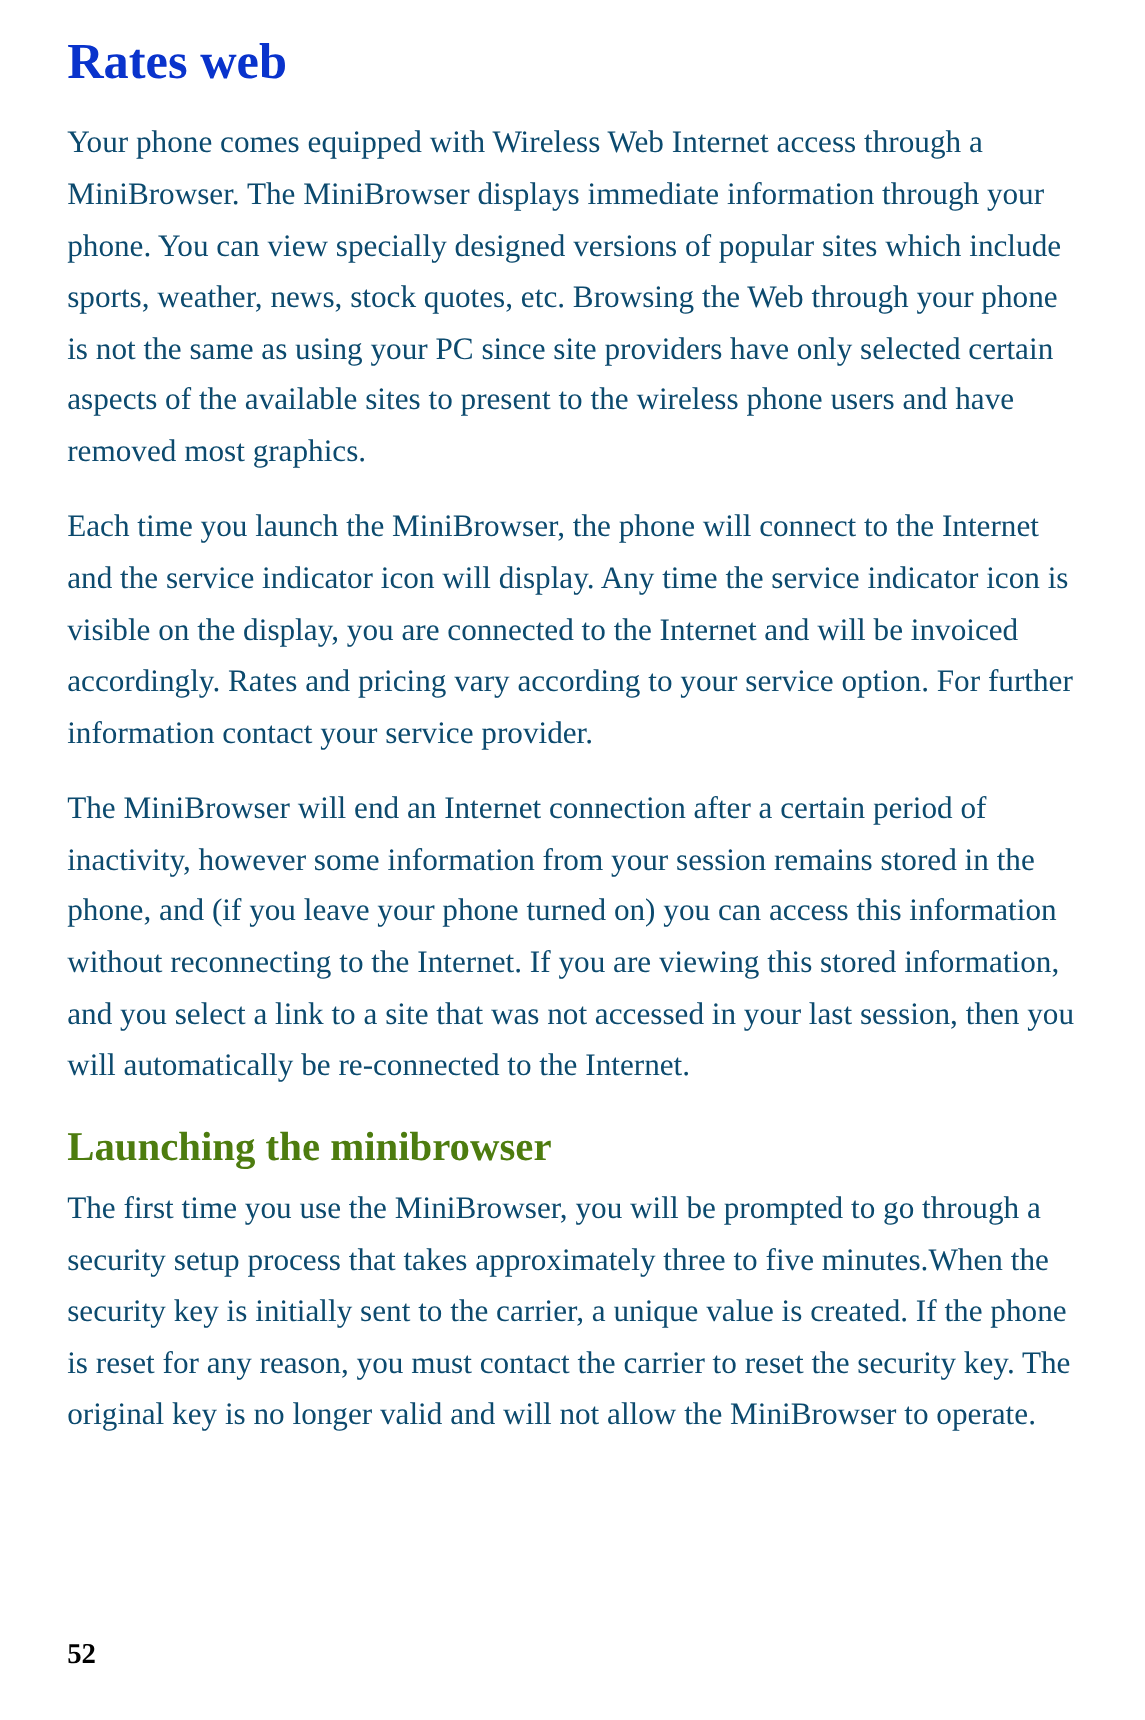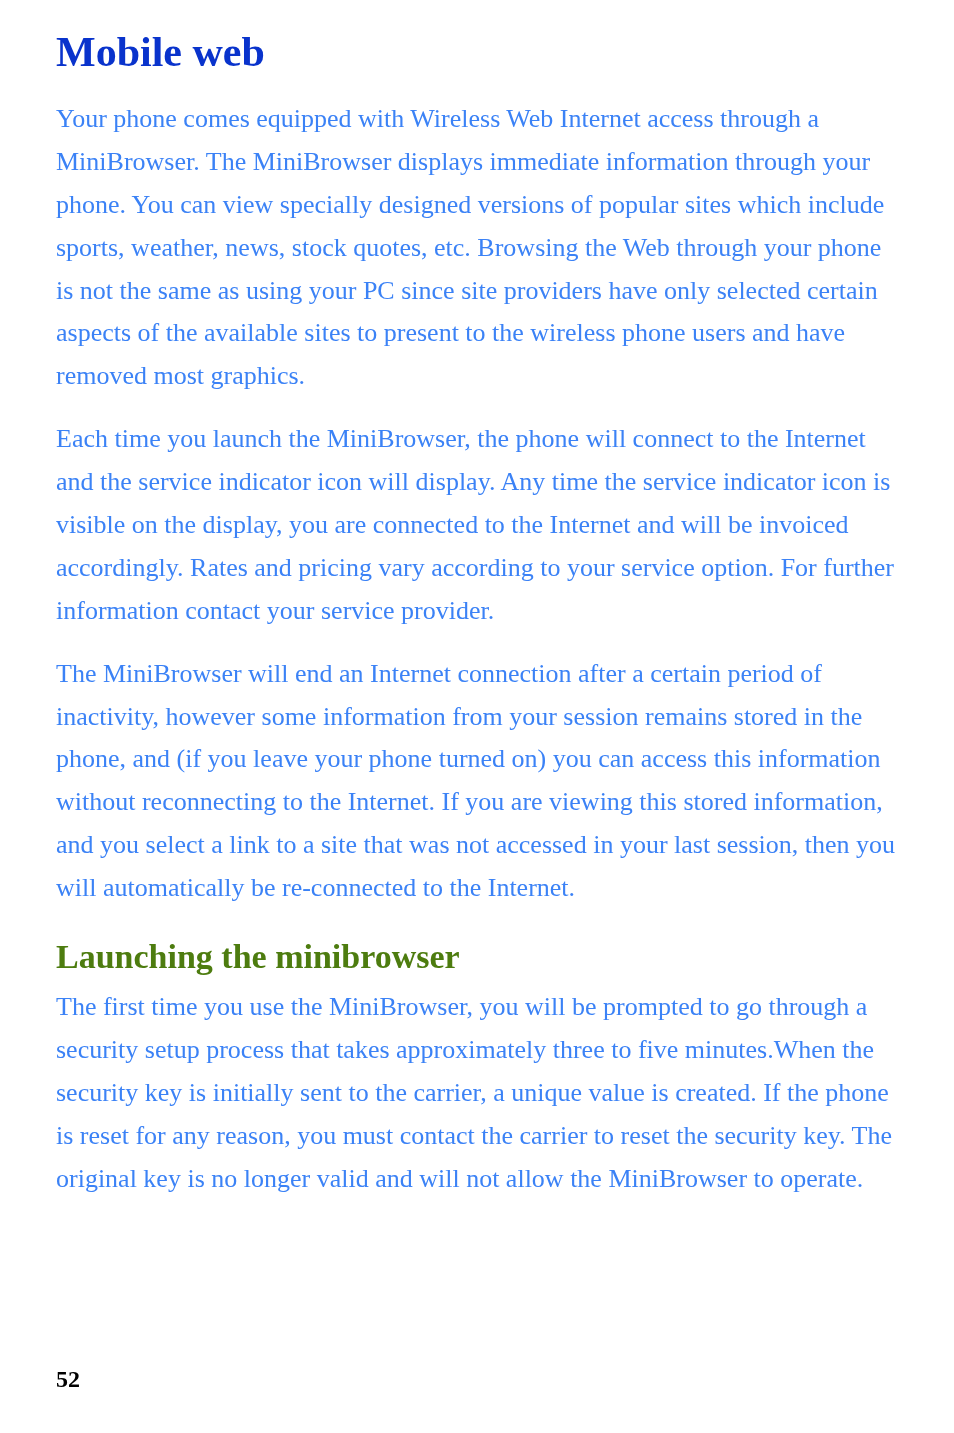--- a/index.html
+++ b/index.html
@@ -16,21 +16,21 @@
       position: relative;
     }
     .page-title {
       color: #0933cc;
       font-size: 42px;
       font-weight: bold;
       margin-bottom: 22px;
       font-family: Georgia, 'Times New Roman', serif;
     }
     .body-paragraph {
-      color: #3b82f6;
+      color: #0c4a6e;
       font-size: 26px;
       line-height: 1.65;
       margin-bottom: 20px;
       font-family: 'ITC Garamond', Georgia, serif;
       font-weight: 400;
       text-align: left;
       font-stretch: condensed;
     }
     .section-heading {
       color: #4d7c0f;
@@ -47,21 +47,21 @@
       font-size: 24px;
       font-weight: bold;
       font-family: Georgia, 'Times New Roman', serif;
       color: #000000;
       margin-top: 20px;
     }
   </style>
 </head>
 <body>
 
-<h1 class="page-title">Mobile web</h1>
+<h1 class="page-title">Rates web</h1>
 
 <p class="body-paragraph">Your phone comes equipped with Wireless Web Internet access through a MiniBrowser. The MiniBrowser displays immediate information through your phone. You can view specially designed versions of popular sites which include sports, weather, news, stock quotes, etc. Browsing the Web through your phone is not the same as using your PC since site providers have only selected certain aspects of the available sites to present to the wireless phone users and have removed most graphics.</p>
 
 <p class="body-paragraph">Each time you launch the MiniBrowser, the phone will connect to the Internet and the service indicator icon will display. Any time the service indicator icon is visible on the display, you are connected to the Internet and will be invoiced accordingly. Rates and pricing vary according to your service option. For further information contact your service provider.</p>
 
 <p class="body-paragraph">The MiniBrowser will end an Internet connection after a certain period of inactivity, however some information from your session remains stored in the phone, and (if you leave your phone turned on) you can access this information without reconnecting to the Internet. If you are viewing this stored information, and you select a link to a site that was not accessed in your last session, then you will automatically be re-connected to the Internet.</p>
 
 <h2 class="section-heading">Launching the minibrowser</h2>
 
 <p class="body-paragraph">The first time you use the MiniBrowser, you will be prompted to go through a security setup process that takes approximately three to five minutes.When the security key is initially sent to the carrier, a unique value is created. If the phone is reset for any reason, you must contact the carrier to reset the security key. The original key is no longer valid and will not allow the MiniBrowser to operate.</p>

